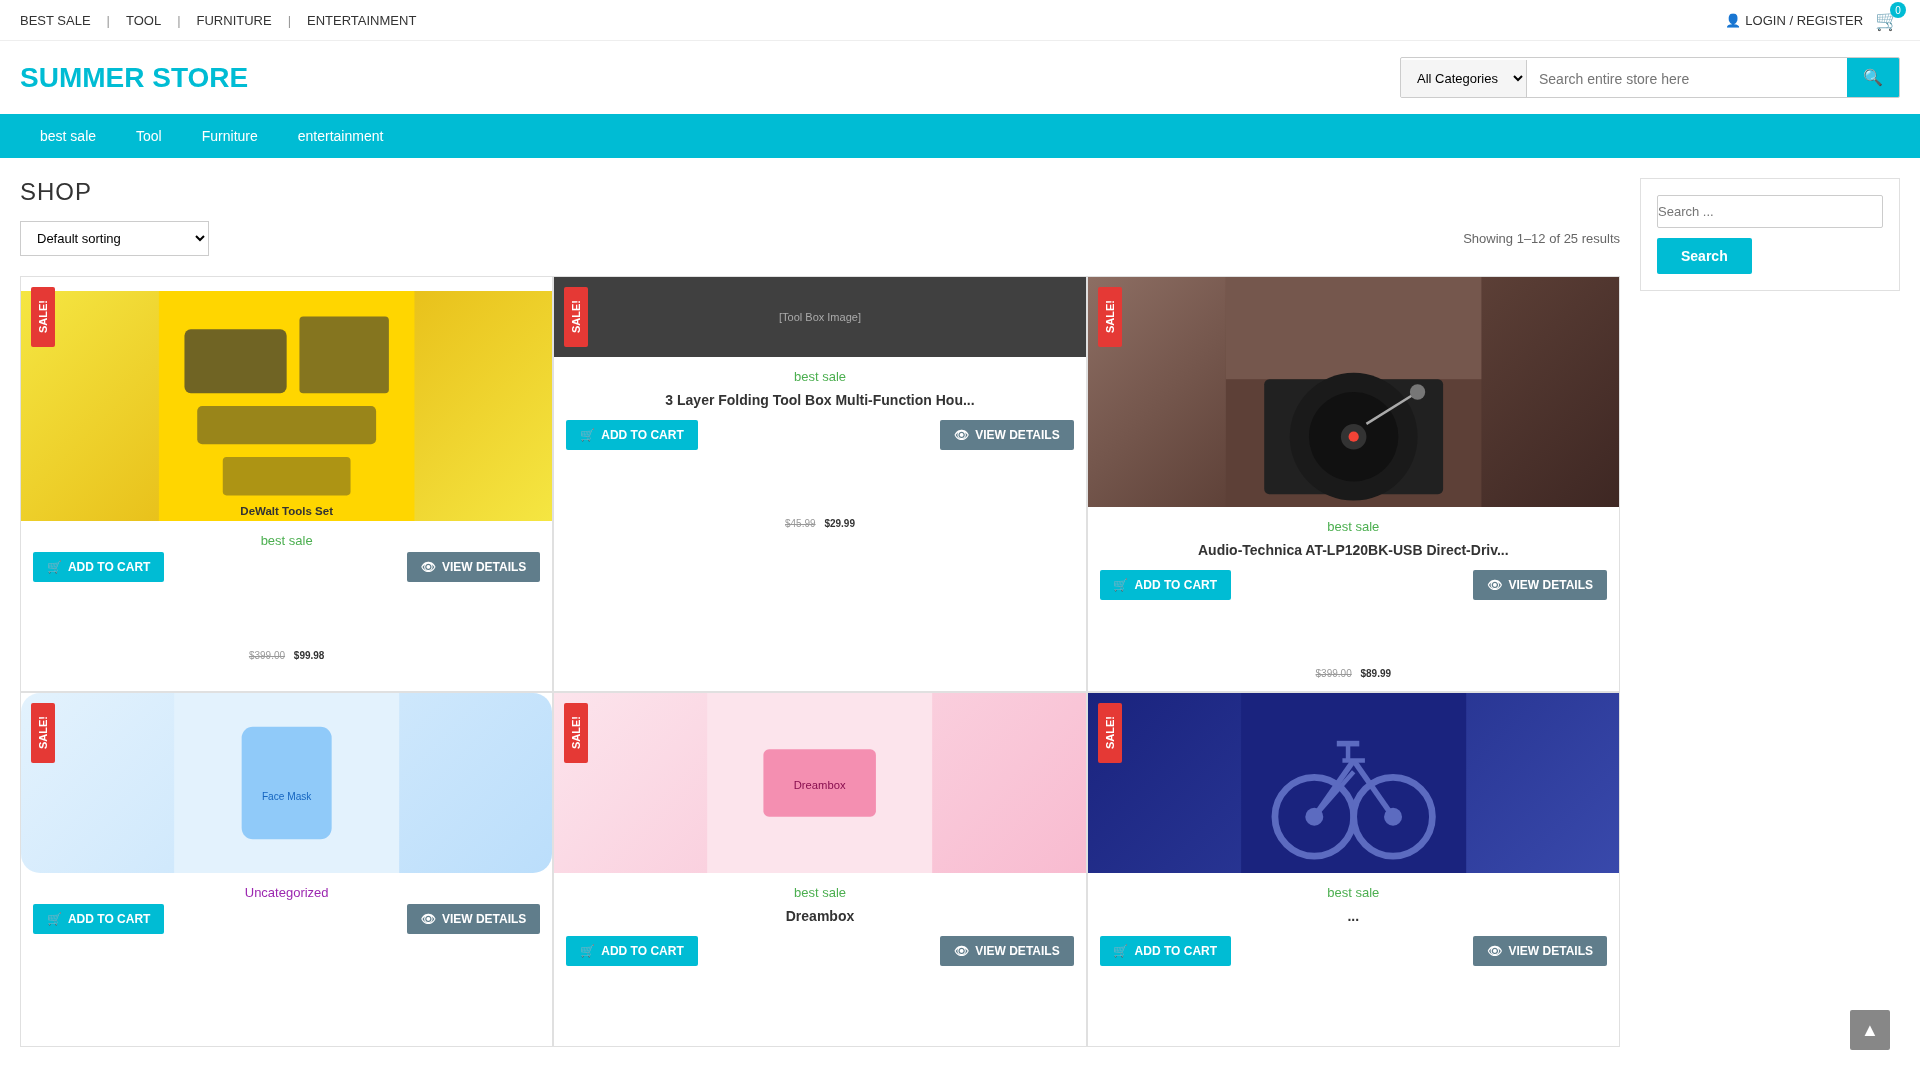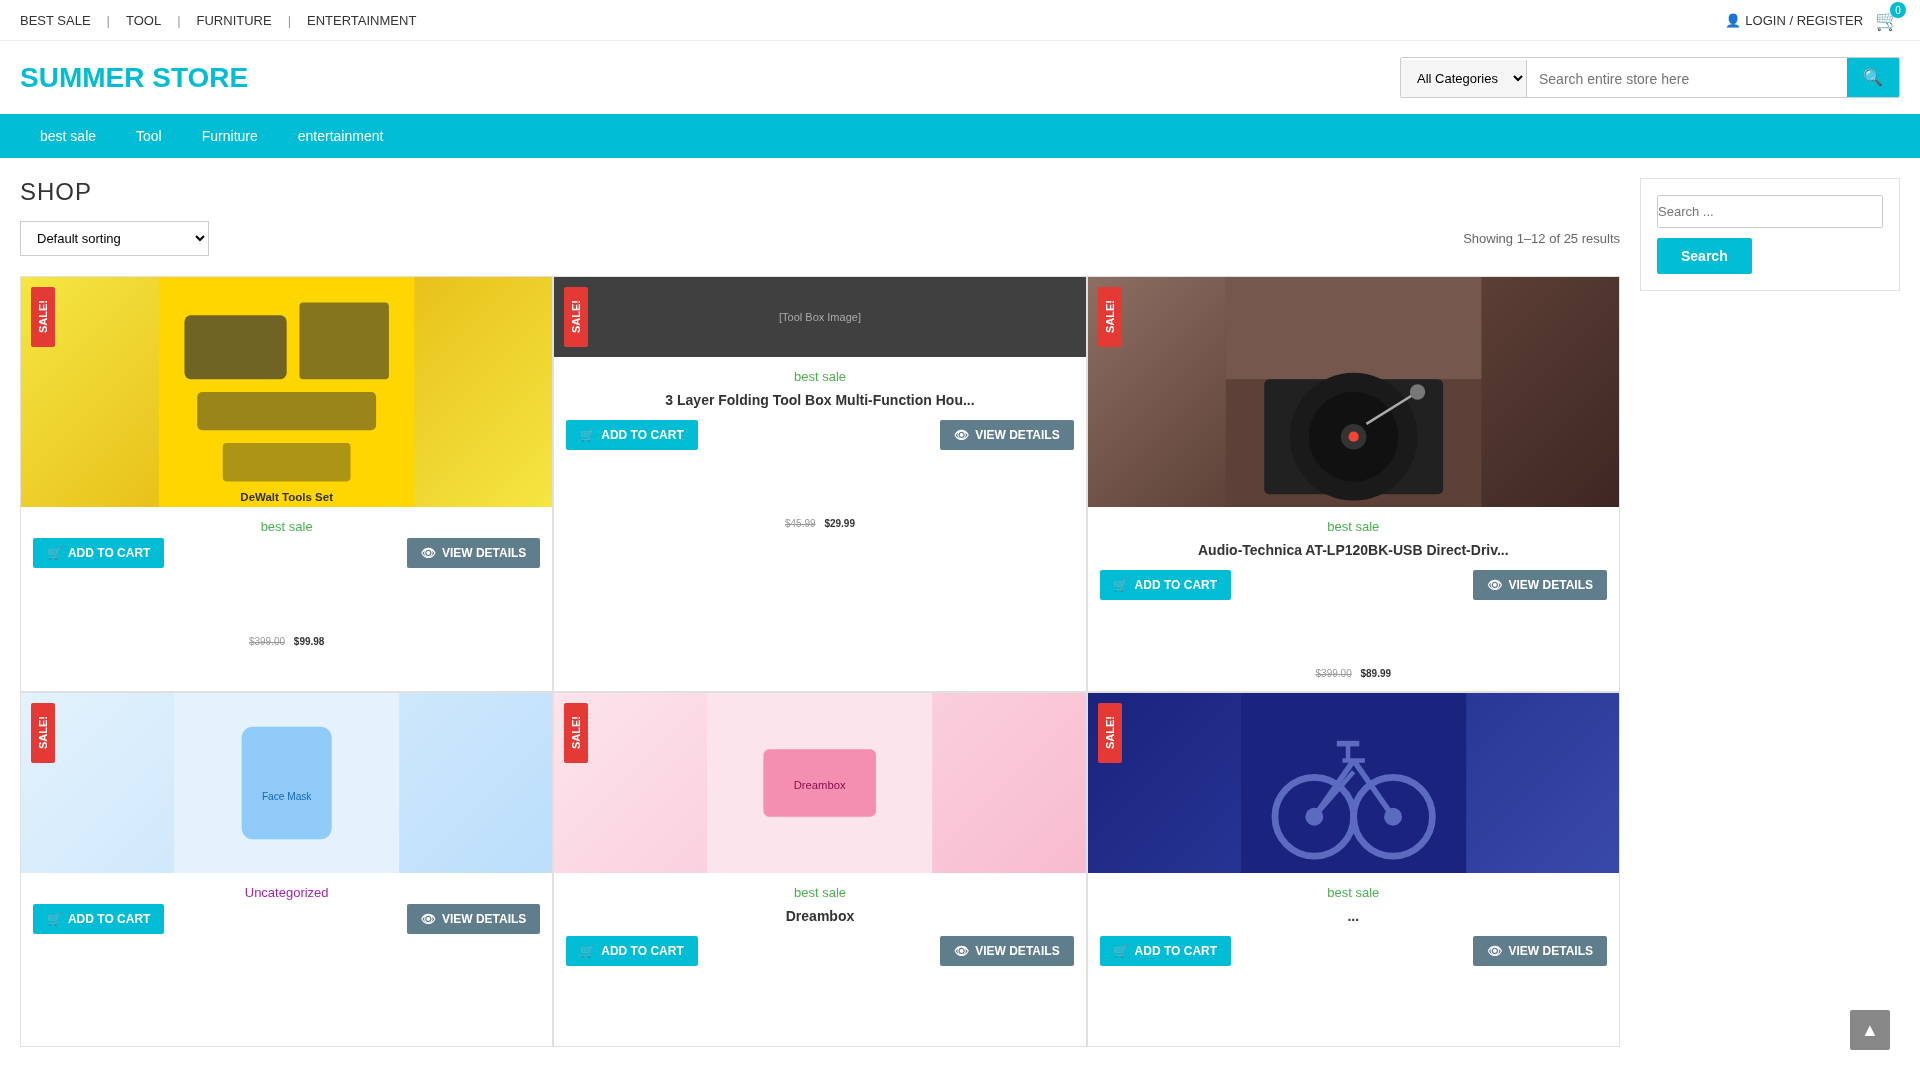--- a/index.html
+++ b/index.html
@@ -408,21 +408,21 @@
         <option>Sort by price: low to high</option>
         <option>Sort by price: high to low</option>
       </select>
       <span class="results-count">Showing 1–12 of 25 results</span>
     </div>
 
     <div class="products-grid">
 
       <div class="product-card">
         <div class="sale-badge">SALE!</div>
-        <div class="product-img img-dewalt" style="height:230px;">
+        <div class="product-img img-dewalt" style="height:230px;margin-top:14px;">
           <svg viewBox="0 0 200 180" xmlns="http://www.w3.org/2000/svg">
 
             <rect width="200" height="180" fill="#ffd600"></rect>
             <rect x="20" y="30" width="80" height="50" rx="5" fill="#333" opacity="0.7"></rect>
             <rect x="110" y="20" width="70" height="60" rx="3" fill="#333" opacity="0.6"></rect>
             <rect x="30" y="90" width="140" height="30" rx="4" fill="#333" opacity="0.5"></rect>
             <rect x="50" y="130" width="100" height="30" rx="3" fill="#333" opacity="0.4"></rect>
             <text x="100" y="175" text-anchor="middle" fill="#333" font-size="9" font-weight="bold">DeWalt Tools Set</text>
           </svg>
         </div>
@@ -498,21 +498,21 @@
           </button>
         </div>
         <div class="product-price">
           <span class="price-old">$399.00</span>
           <span class="price-new">$89.99</span>
         </div>
       </div>
 
       <div class="product-card">
         <div class="sale-badge">SALE!</div>
-        <div class="product-img img-facemask" style="height:180px;">
+        <div class="product-img img-facemask" style="height:180px;border-radius:19px;">
           <svg viewBox="0 0 200 160" xmlns="http://www.w3.org/2000/svg">
             <rect width="200" height="160" fill="#e3f2fd"></rect>
             <rect x="60" y="30" width="80" height="100" rx="10" fill="#90caf9"></rect>
             <text x="100" y="95" text-anchor="middle" fill="#1565c0" font-size="9">Face Mask</text>
           </svg>
         </div>
         <div class="product-category cat-uncategorized">Uncategorized</div>
         <div class="product-actions">
           <button class="btn-add-cart">
             <span>🛒</span>

